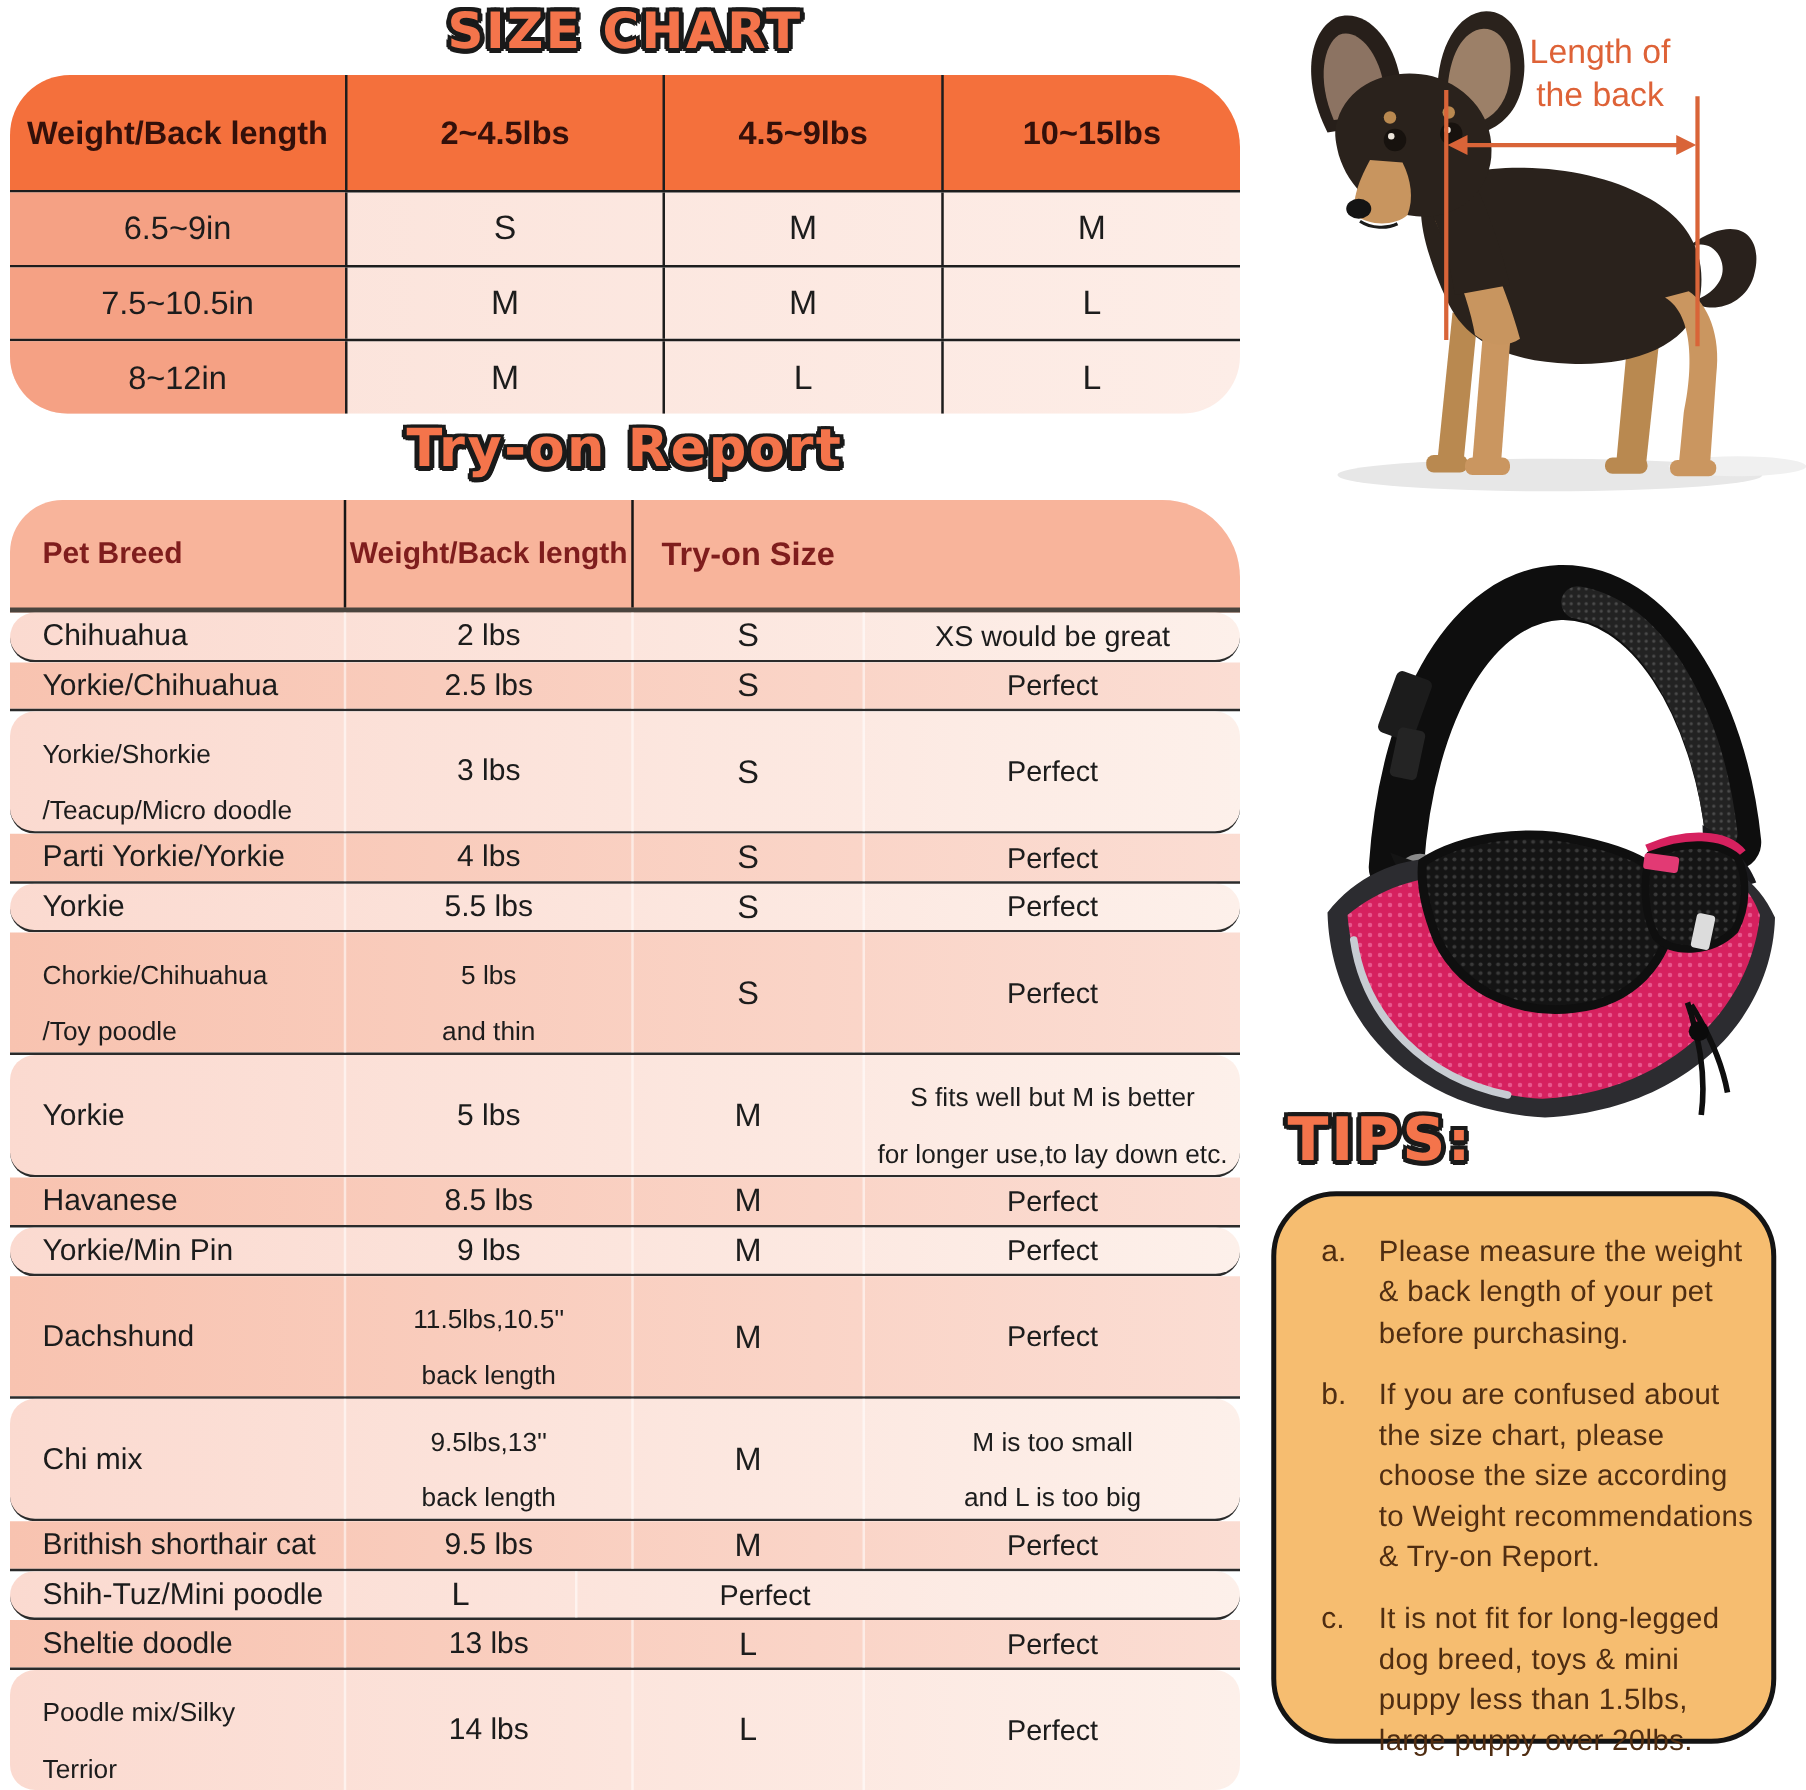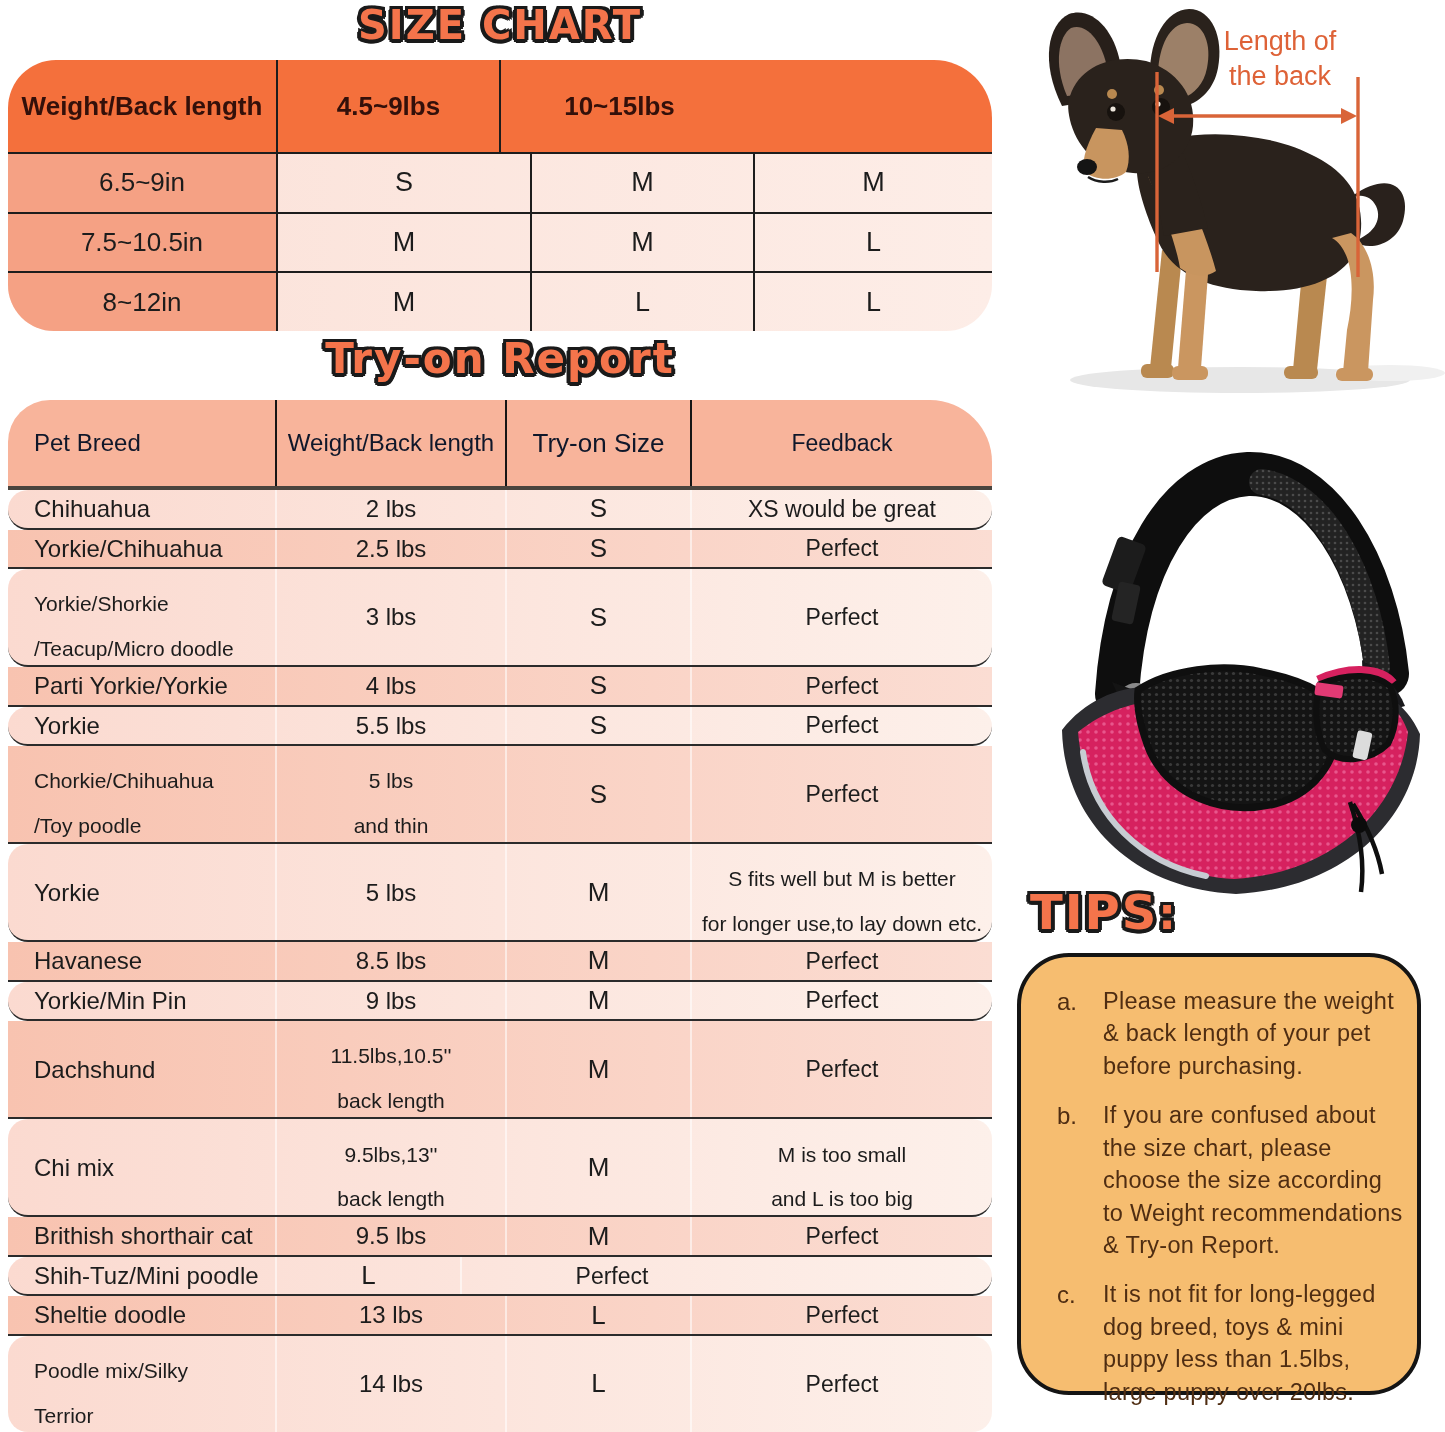--- a/index.html
+++ b/index.html
@@ -36,21 +36,21 @@
   .sc-cell.c1,.sc-cell.c2,.sc-cell.c3{border-left:2px solid #1d1d1d;}
   .sc-head .sc-cell{font-weight:bold;font-size:26px;color:#33100A;}
   .sc-row .sc-cell.c0{background:#F5A184;font-size:26px;}
   .sc-row .sc-cell{font-size:27px;}
   
   .tr-table{
     position:absolute;left:8px;top:400px;width:984px;height:1032px;
     display:flex;flex-direction:column;border-radius:42px 62px 0 0;overflow:hidden;
   }
   .tr-head{display:flex;flex:0 0 90px;background:#F8B49B;border-bottom:4px solid #4A443E;}
-  .tr-head .td{font-weight:normal;font-size:24px;color:#0f172a;}
+  .tr-head .td{font-weight:bold;font-size:24px;color:#7f1d1d;}
   .tr-head .td.wt,.tr-head .td.sz,.tr-head .td.fb{border-left:2px solid #161616;}
   .tr-row{display:flex;flex:1 1 auto;border-bottom:2px solid #2b2b2b;}
   .tr-row:last-child{border-bottom:none;}
   .tr-row.odd{background:linear-gradient(90deg,#FBDAD0,#FDF0EA);border-radius:20px;}
   .tr-row.even{background:linear-gradient(90deg,#F8C3B0,#FBDDD3);}
   .td{display:flex;flex-direction:column;justify-content:center;align-items:center;text-align:center;}
   .td.breed{width:267px;align-items:flex-start;text-align:left;padding-left:26px;padding-right:8px;font-size:24px;}
   .td.wt{width:230px;font-size:24px;}
   .td.sz{width:185px;font-size:26px;}
   .td.fb{width:302px;font-size:23px;padding:0 4px;}
@@ -80,20 +80,21 @@
 <body>
 
 <div id="stage">
 
   <h1 class="bubble size-title">SIZE CHART</h1>
   <h2 class="bubble tryon-title">Try-on Report</h2>
 
   <div class="sc-table">
     <div class="sc-head">
       <div class="sc-cell c0">Weight/Back length</div>
+      <div class="sc-cell c1">2~4.5lbs</div>
       <div class="sc-cell c2">4.5~9lbs</div>
       <div class="sc-cell c3">10~15lbs</div>
     </div>
     <div class="sc-row">
       <div class="sc-cell c0">6.5~9in</div>
       <div class="sc-cell c1">S</div>
       <div class="sc-cell c2">M</div>
       <div class="sc-cell c3">M</div>
     </div>
     <div class="sc-row">
@@ -108,21 +109,20 @@
       <div class="sc-cell c2">L</div>
       <div class="sc-cell c3">L</div>
     </div>
   </div>
 
   <div class="tr-table">
     <div class="tr-head">
       <div class="td breed">Pet Breed</div>
       <div class="td wt">Weight/Back length</div>
       <div class="td sz">Try-on Size</div>
-      <div class="td fb">Feedback</div>
     </div>
 
     <div class="tr-row odd">
       <div class="td breed">
           <span>Chihuahua</span>
         </div>
       <div class="td wt">
           <span>2 lbs</span>
         </div>
       <div class="td sz">S</div>

